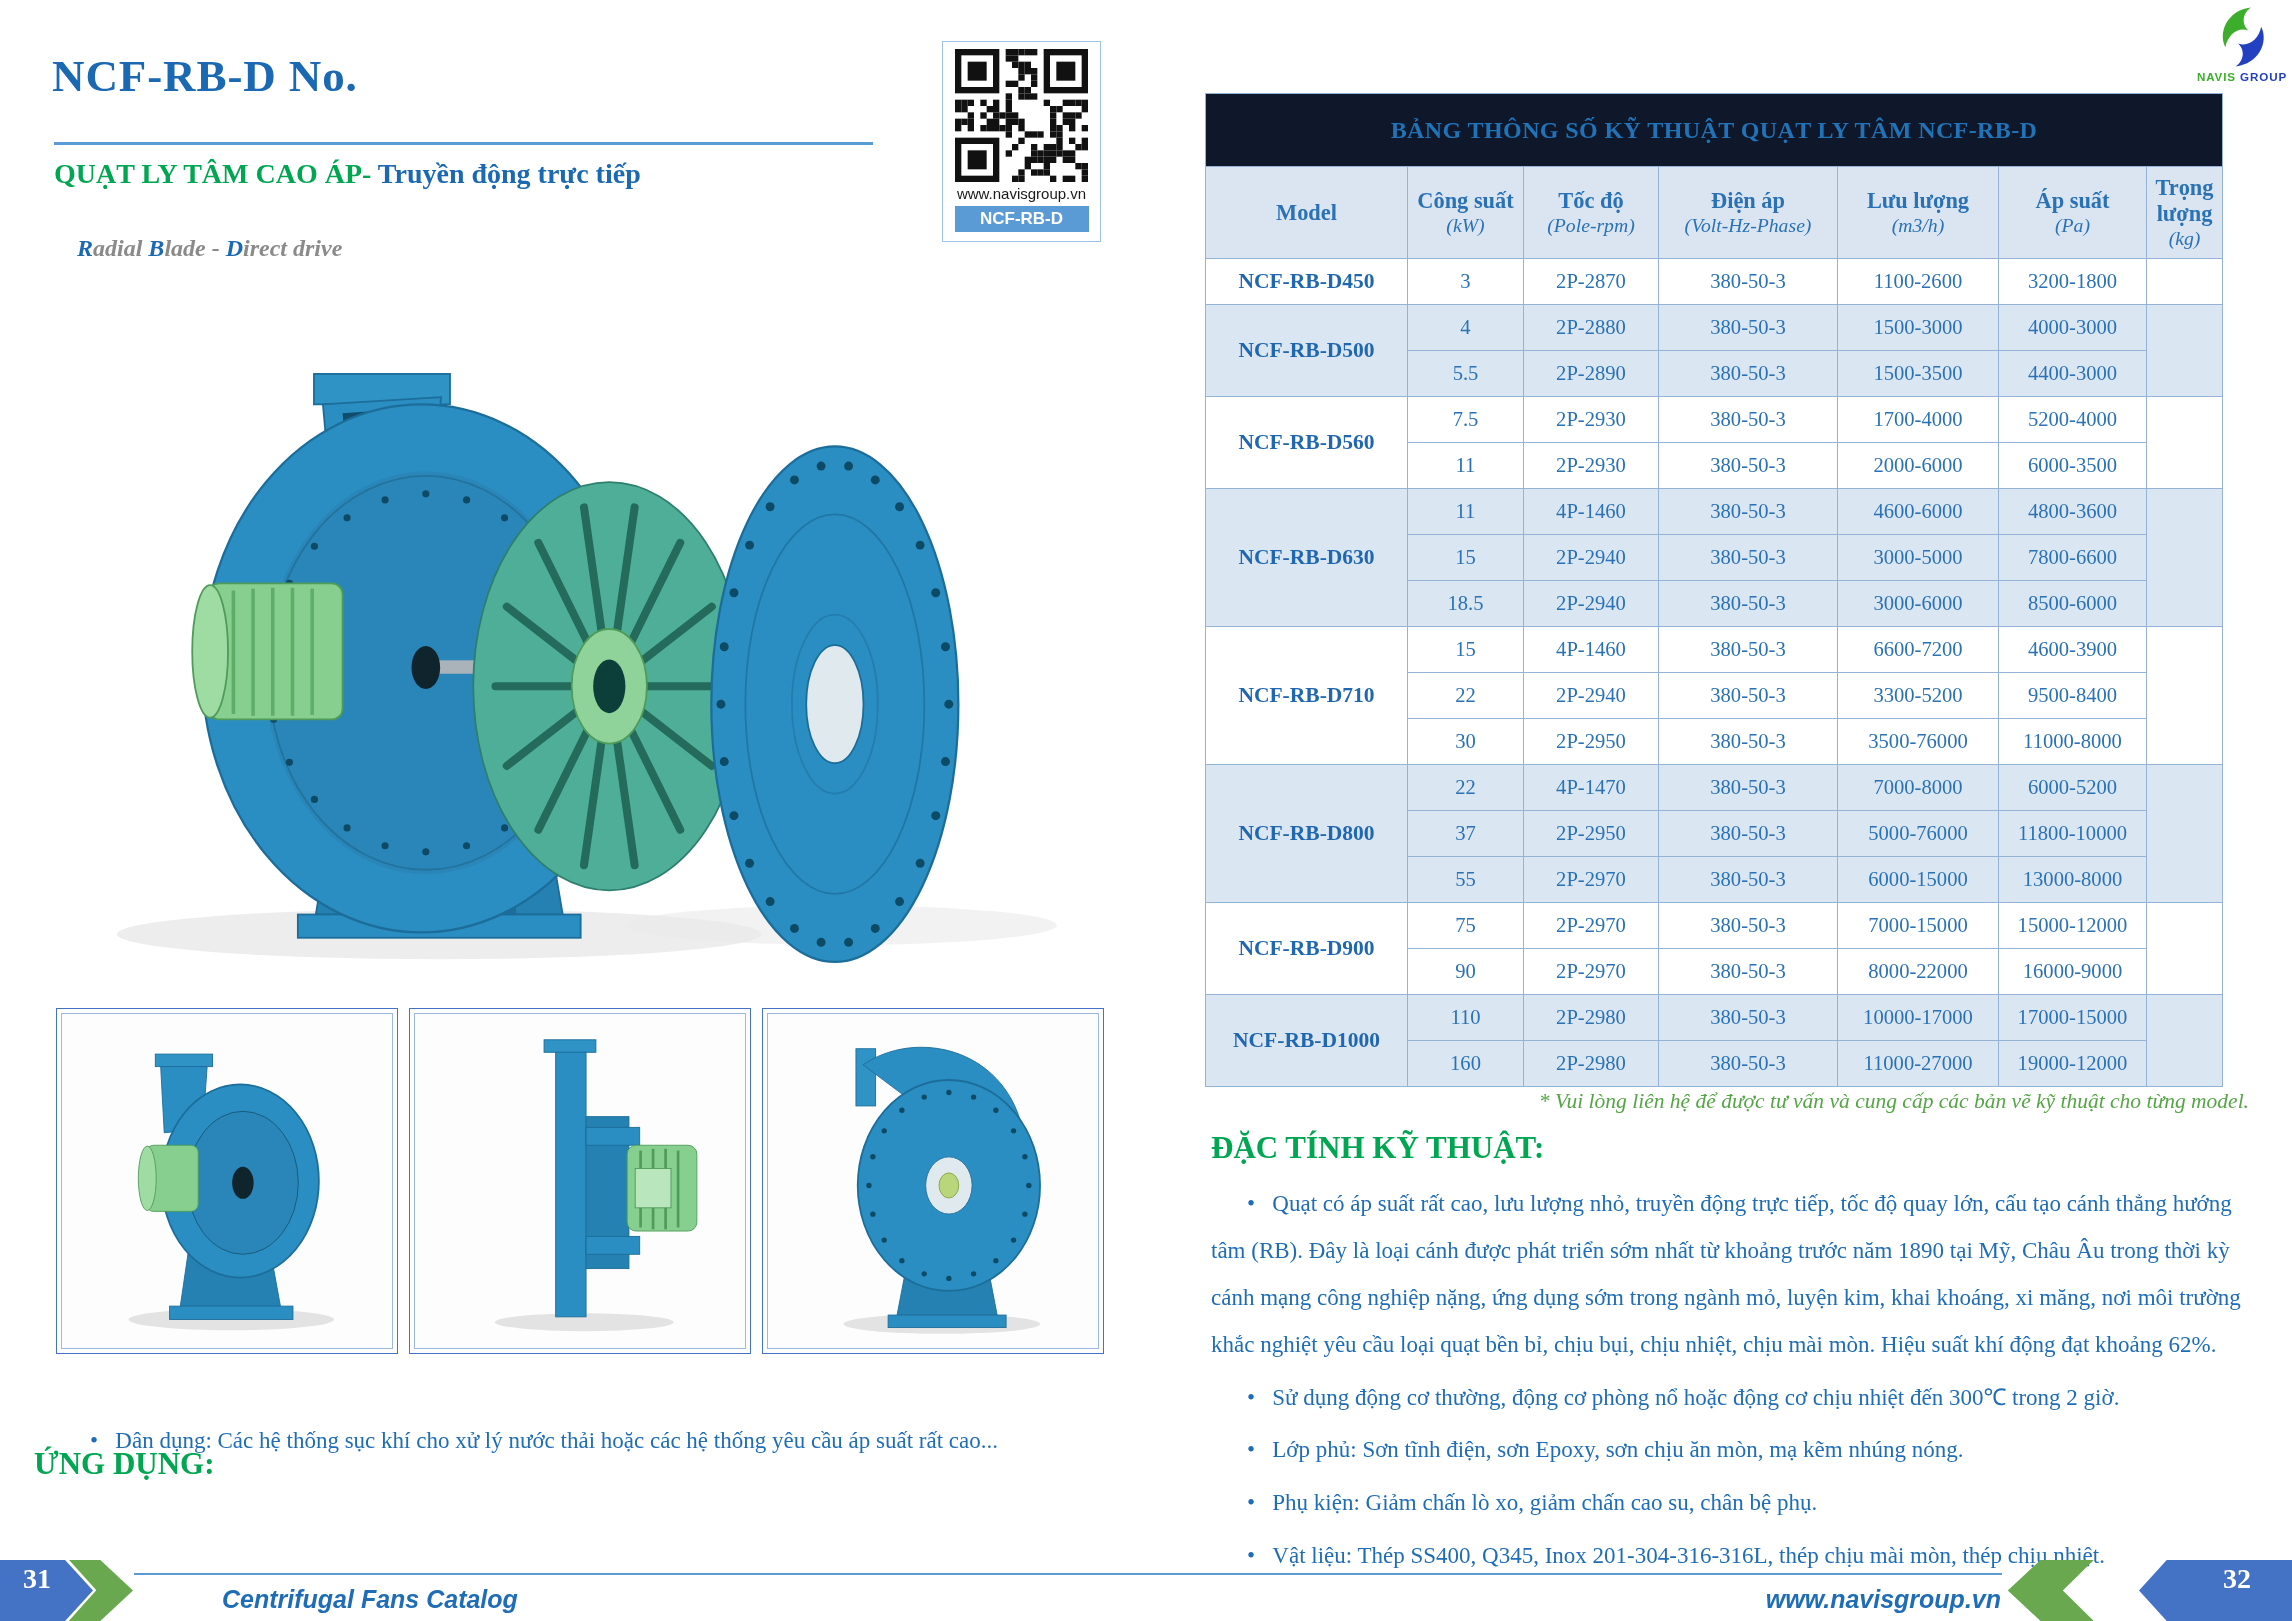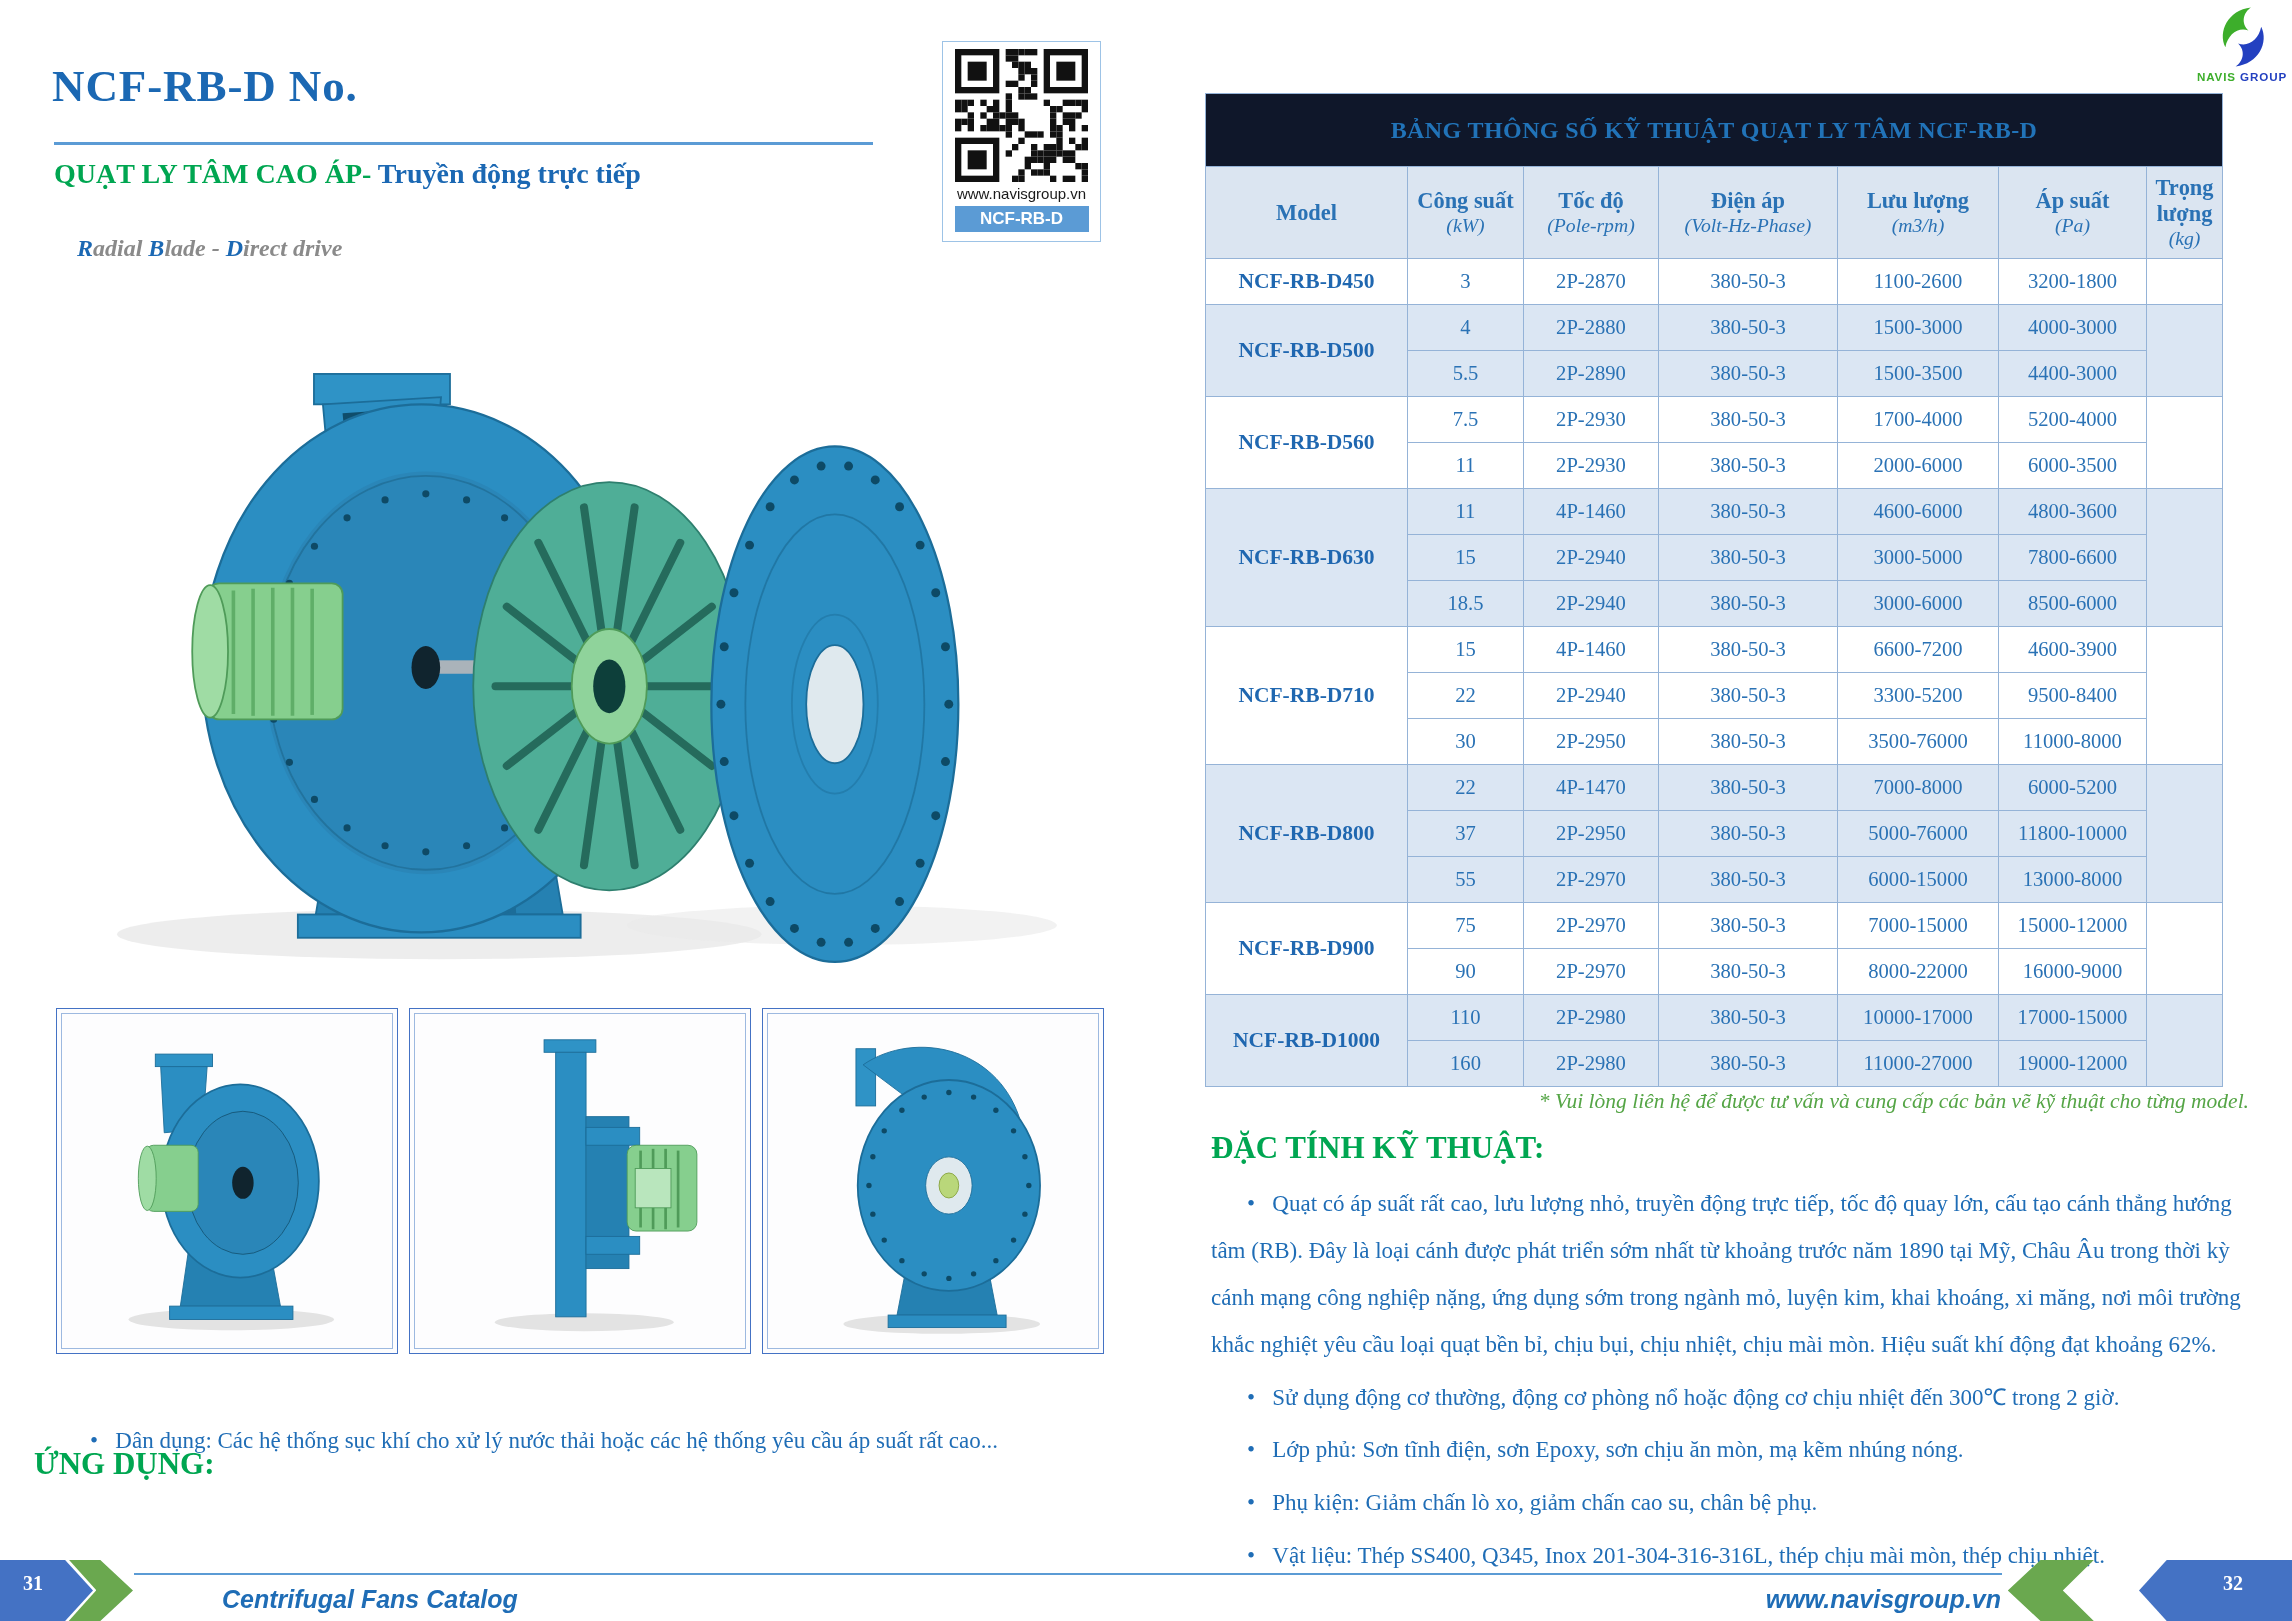--- a/index.html
+++ b/index.html
@@ -1,21 +1,21 @@
 <!DOCTYPE html>
 <html style="font-size:14.3px"><head>
 <meta charset="utf-8">
 <style>
   html,body{margin:0;padding:0;}
   body{width:2293px;height:1621px;position:relative;background:#ffffff;overflow:hidden;
        font-family:"Liberation Serif",serif;}
   .abs{position:absolute;}
 
   
-  .page-title{left:52px;top:60px;font-size:45px;font-weight:bold;color:#1b68b3;letter-spacing:0.9px;}
+  .page-title{left:52px;top:50px;font-size:45px;font-weight:bold;color:#1b68b3;letter-spacing:0.9px;}
   .title-rule{left:54px;top:142px;width:819px;height:2.7px;background:#5b9bd5;}
   .subtitle{left:54px;top:158px;font-size:28px;font-weight:bold;white-space:nowrap;}
   .tagline{left:77px;top:235px;font-size:24px;font-weight:bold;font-style:italic;white-space:nowrap;}
   .c-green{color:#00a651;} .c-blue{color:#1b68b3;} .c-gray{color:#8a8a8a;font-family:Liberation Serif, serif;}
 
   .main-fan{left:54px;top:288px;width:1039px;height:682px;}
 
   .thumbs{left:56px;top:1008px;width:1048px;display:flex;gap:11.6px;}
   .thumb{width:342px;height:346px;border:1.8px solid #4472c4;position:relative;background:#fdfdfe;box-sizing:border-box;}
   .thumb .inner{position:absolute;inset:3.6px;border:0.9px solid #9db9e0;}
@@ -65,21 +65,21 @@
                font-style:italic;font-weight:bold;font-size:25px;color:#1f6db6;}
   .badge{height:61px;}
   .badge-left{left:0;top:1560px;width:143px;}
   .badge-right{left:2006px;top:1560px;width:287px;}
   .shape{position:absolute;top:0;height:61px;}
   .chev-r{background:#6aa84f;clip-path:polygon(0 0,62% 0,100% 50%,62% 100%,0 100%,36% 50%);}
   .chev-l{background:#6aa84f;clip-path:polygon(100% 0,38% 0,0 50%,38% 100%,100% 100%,64% 50%);}
   .pent-r{background:#4472c4;clip-path:polygon(0 0,70% 0,100% 50%,70% 100%,0 100%);}
   .pent-l{background:#4472c4;clip-path:polygon(100% 0,18% 0,0 50%,18% 100%,100% 100%);}
   .pent-white{background:#ffffff;}
-  .page-num{position:absolute;top:12px;color:#ffffff;font-size:20px;font-weight:bold;font-family:"Liberation Serif",serif;}
+  .page-num{position:absolute;top:3px;color:#ffffff;font-size:28px;font-weight:bold;font-family:"Liberation Serif",serif;}
 </style>
 </head>
 <body>
 
 <div class="abs page-title">NCF-RB-D No.</div>
 <div class="abs title-rule"></div>
 <div class="abs subtitle"><span class="c-green">QUẠT LY TÂM CAO ÁP-</span><span class="c-blue"> Truyền động trực tiếp</span></div>
 <div class="abs tagline"><span class="c-blue">R</span><span class="c-gray">adial </span><span class="c-blue">B</span><span class="c-gray">lade - </span><span class="c-blue">D</span><span class="c-gray">irect drive</span></div>
 
 <div class="abs main-fan">

